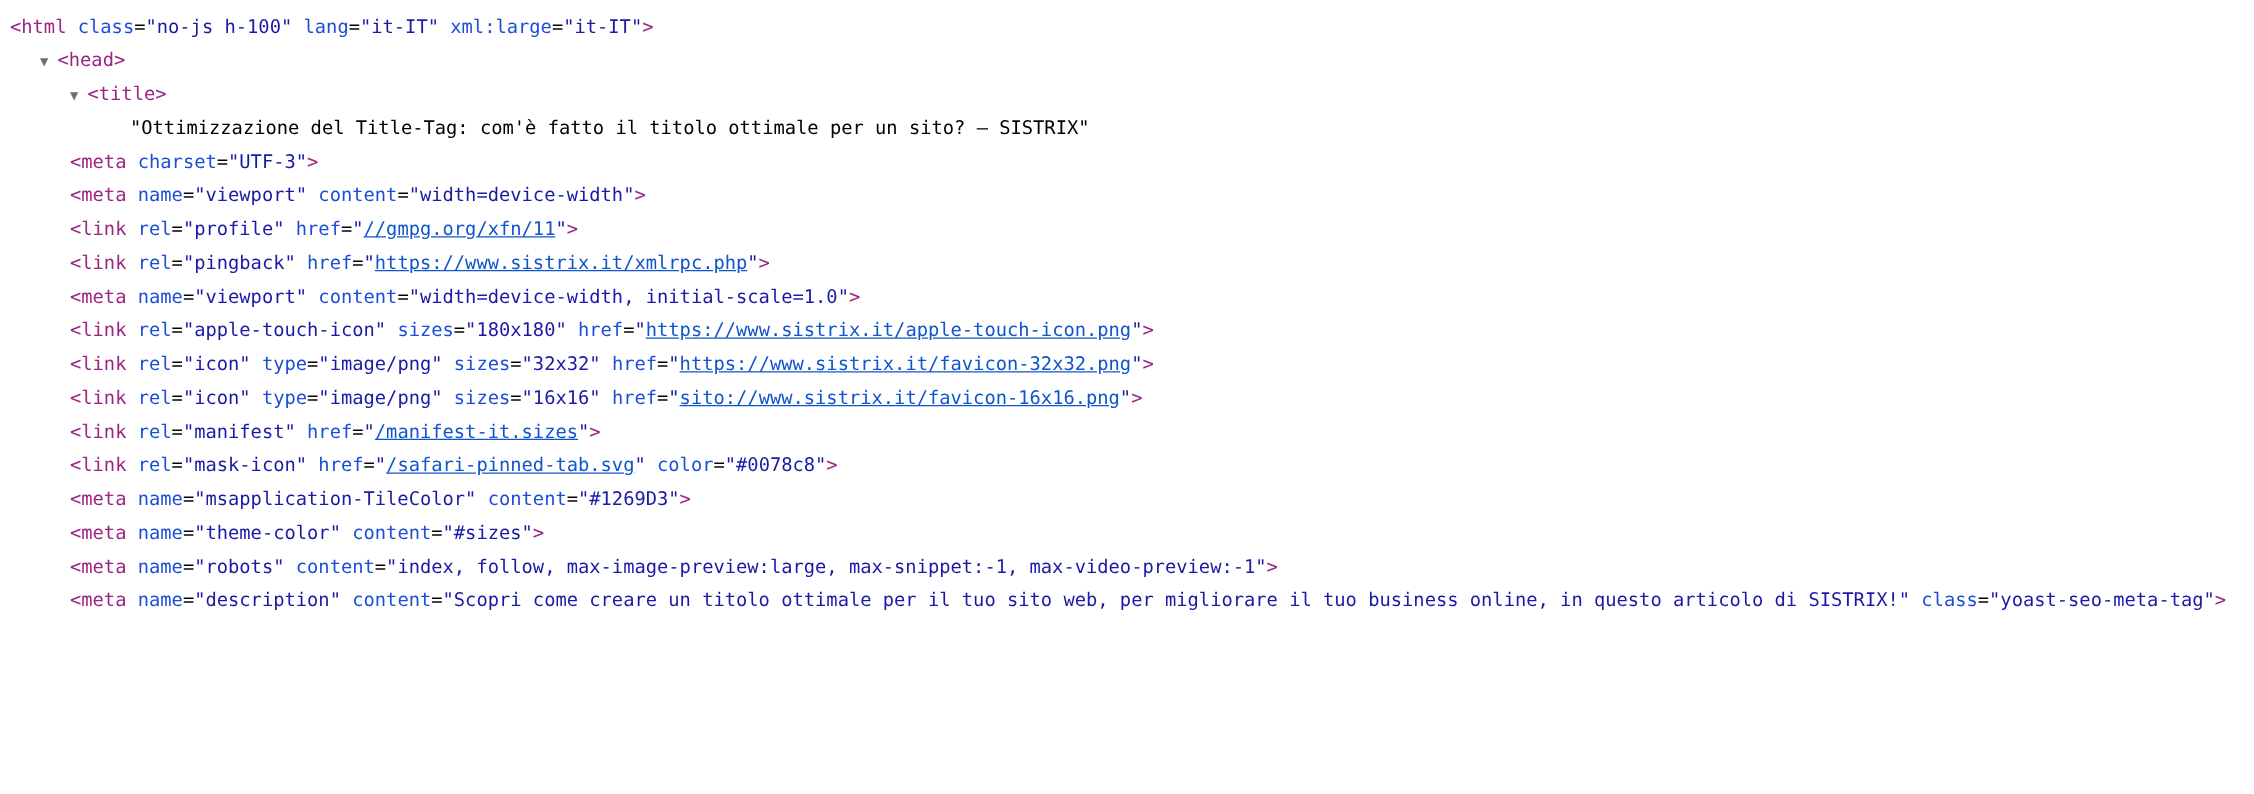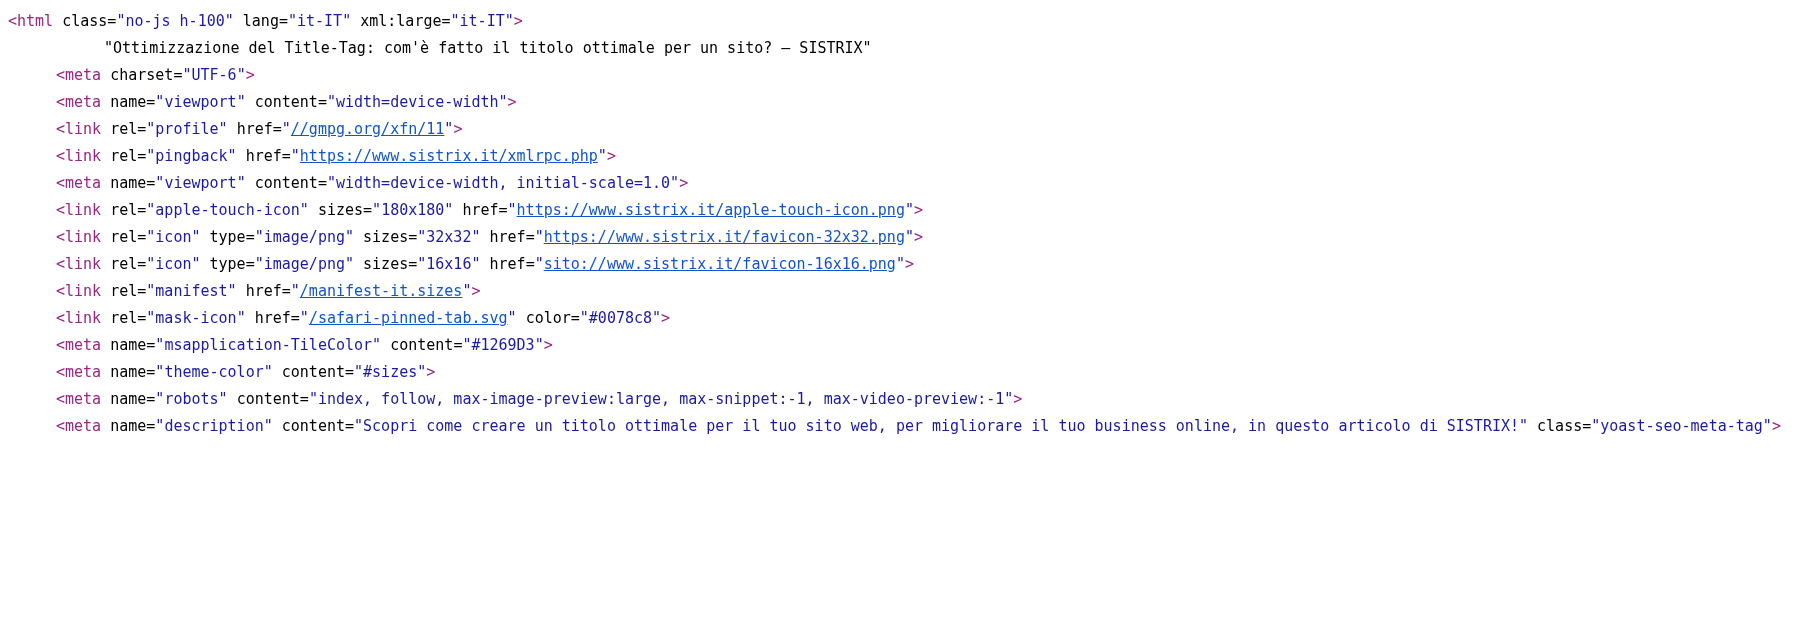--- a/index.html
+++ b/index.html
@@ -12,21 +12,21 @@
     color: #000;
     white-space: nowrap;
   }
   .line {
     display: block;
   }
   .indent-1 { padding-left: 24px; }
   .indent-2 { padding-left: 48px; }
   .indent-4 { padding-left: 96px; }
   .tag { color: #9b2583; }
-  .attr-name { color: #000000; }
+  .attr-name { color: #1d4ed8; }
   .attr-value { color: #1a1aa6; }
   .text-content { color: #000; }
   .link {
     color: #1155cc;
     text-decoration: underline;
     margin-top: 20px;
   }
   .twisty {
     display: inline-block;
     width: 12px;
@@ -43,30 +43,36 @@
 
 <div>
 
 <span class="line">
   <span class="punct">&lt;</span><span class="tag">html</span>
   <span class="attr-name">class</span><span class="eq">=</span><span class="attr-value">"<span>no-js h-100</span>"</span>
   <span class="attr-name">lang</span><span class="eq">=</span><span class="attr-value">"<span>it-IT</span>"</span>
   <span class="attr-name">xml:large</span><span class="eq">=</span><span class="attr-value">"<span>it-IT</span>"</span><span class="punct">&gt;</span>
 </span>
 
+<span class="line indent-1">
+  <span class="twisty">▼</span><span class="punct">&lt;</span><span class="tag">head</span><span class="punct">&gt;</span>
+</span>
 
+<span class="line indent-2">
+  <span class="twisty">▼</span><span class="punct">&lt;</span><span class="tag">title</span><span class="punct">&gt;</span>
+</span>
 
 <span class="line indent-4">
   <span class="text-content">"Ottimizzazione del Title-Tag: com'è fatto il titolo ottimale per un sito? – SISTRIX"</span>
 </span>
 
 
 <span class="line indent-2">
   <span class="punct">&lt;</span><span class="tag">meta</span>
-  <span class="attr-name">charset</span><span class="eq">=</span><span class="attr-value">"<span>UTF-6</span>"</span><span class="punct">&gt;</span>
+  <span class="attr-name">charset</span><span class="eq">=</span><span class="attr-value">"<span>UTF-3</span>"</span><span class="punct">&gt;</span>
 </span>
 
 <span class="line indent-2">
   <span class="punct">&lt;</span><span class="tag">meta</span>
   <span class="attr-name">name</span><span class="eq">=</span><span class="attr-value">"<span>viewport</span>"</span>
   <span class="attr-name">content</span><span class="eq">=</span><span class="attr-value">"<span>width=device-width</span>"</span><span class="punct">&gt;</span>
 </span>
 
 <span class="line indent-2">
   <span class="punct">&lt;</span><span class="tag">link</span>

